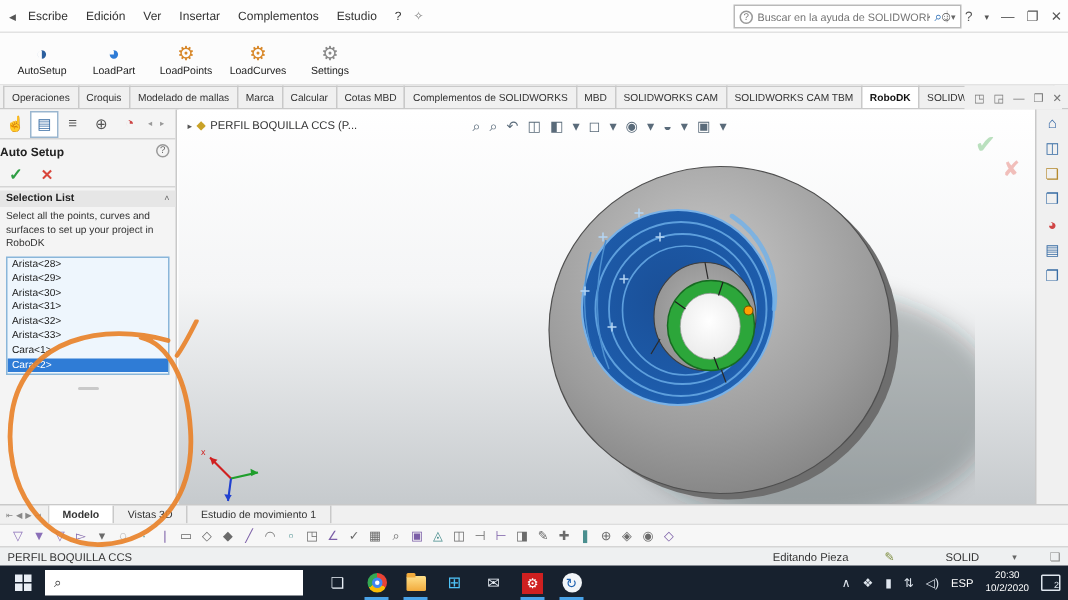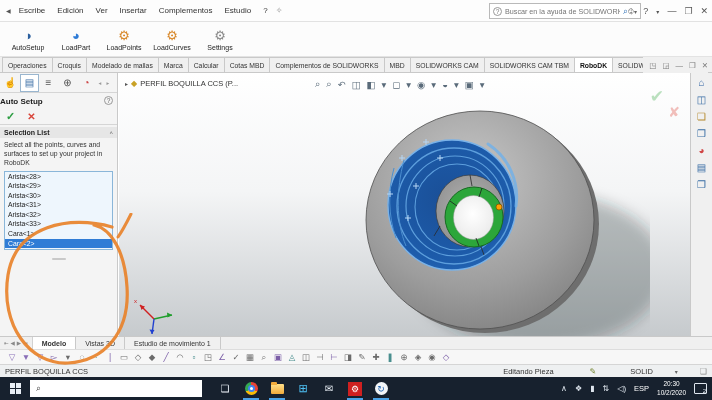--- a/index.html
+++ b/index.html
@@ -103,21 +103,21 @@
   
   .sketch-toolbar{position:absolute;top:349px;left:0;right:0;height:15px;background:#f7f7f7;border-top:1px solid #ddd;display:flex;align-items:center;padding:0 5px}
   .st-icon{width:14px;text-align:center;font-size:8.5px;color:#6b6b6b;line-height:14px}
   .st-icon:nth-child(4n){color:#7b5ea7}
   .st-icon:nth-child(7n){color:#4a8f8f}
   .st-icon:nth-child(1),.st-icon:nth-child(2),.st-icon:nth-child(3){color:#8a6fb8}
 
   
   .statusbar{position:absolute;top:364px;left:0;right:0;height:13px;background:#eef0f1;border-top:1px solid #d5d5d5;display:flex;align-items:center;padding:0 5px}
   .sb-doc{font-size:7.5px;color:#333;flex:1}
-  .sb-mode{font-size:7.5px;color:#333;margin-right:36px}
+  .sb-mode{font-size:7.5px;color:#333;margin-right:24px}
   .sb-pencil{font-size:8px;color:#7a8a3a;margin-right:34px}
   .sb-units{font-size:7.5px;color:#333;margin-right:22px}
   .sb-caret{font-size:6px;color:#666;margin-right:22px}
   .sb-icon{font-size:8px;color:#888}
 
   
   .taskbar{position:absolute;top:377px;left:0;right:0;height:23px;background:#17212e;display:flex;align-items:center;color:#fff}
   .start{width:30px;height:23px;display:flex;align-items:center;justify-content:center}
   .win-logo{display:grid;grid-template-columns:5px 5px;grid-template-rows:5px 5px;gap:1px}
   .win-logo i{background:#e8eef5}

